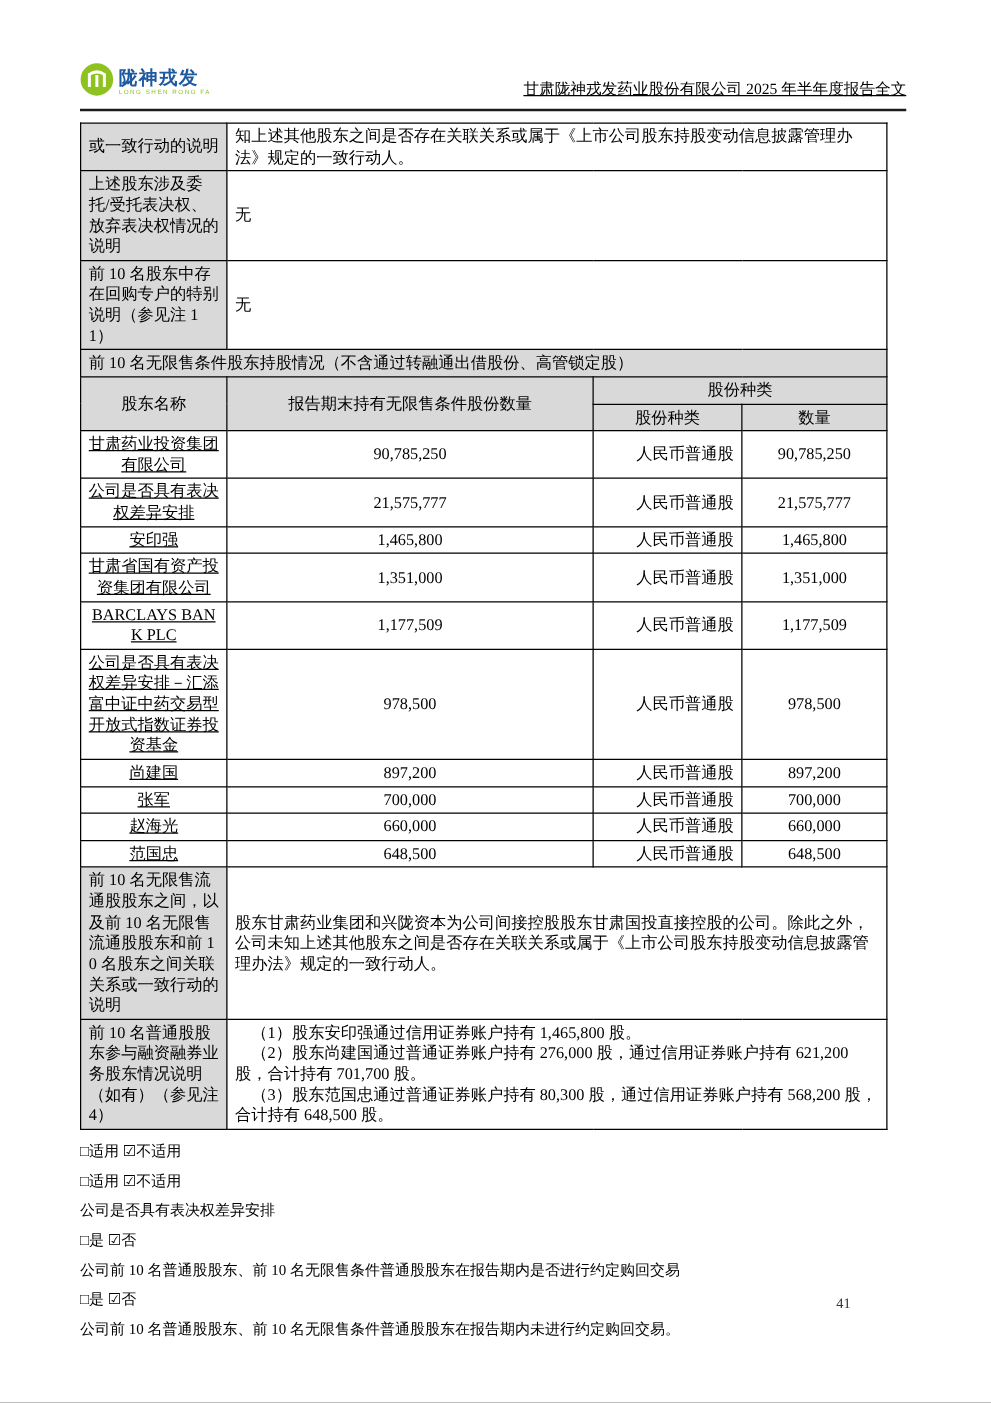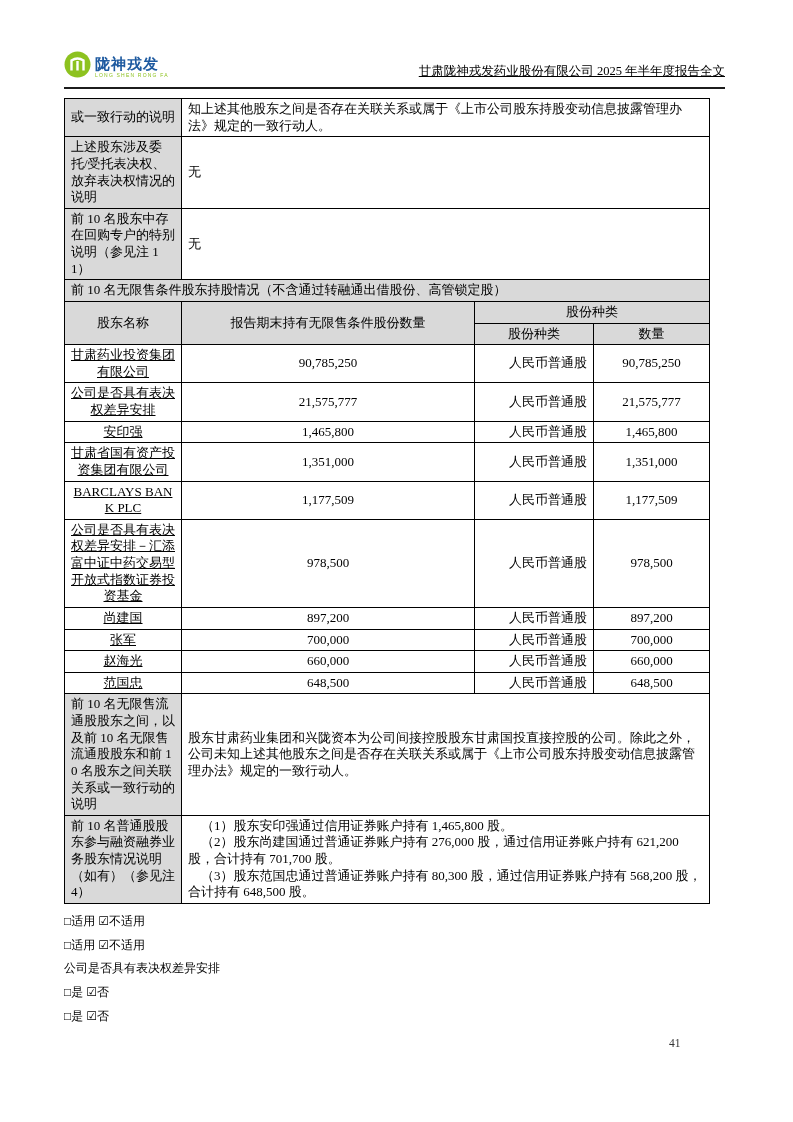--- a/index.html
+++ b/index.html
@@ -191,18 +191,20 @@
         </td>
       </tr>
     </tbody>
       </table>
 
     <div class="stmts">
       <div class="stmt">□适用 ☑不适用</div>
       <div class="stmt">□适用 ☑不适用</div>
       <div class="stmt">公司是否具有表决权差异安排</div>
       <div class="stmt">□是 ☑否</div>
+      <div class="stmt">公司前 10 名普通股股东、前 10 名无限售条件普通股股东在报告期内是否进行约定购回交易</div>
       <div class="stmt">□是 ☑否</div>
+      <div class="stmt">公司前 10 名普通股股东、前 10 名无限售条件普通股股东在报告期内未进行约定购回交易。</div>
     </div>
   </div>
 
   <div class="pageno">41</div>
 </div>
 
 </body></html>

